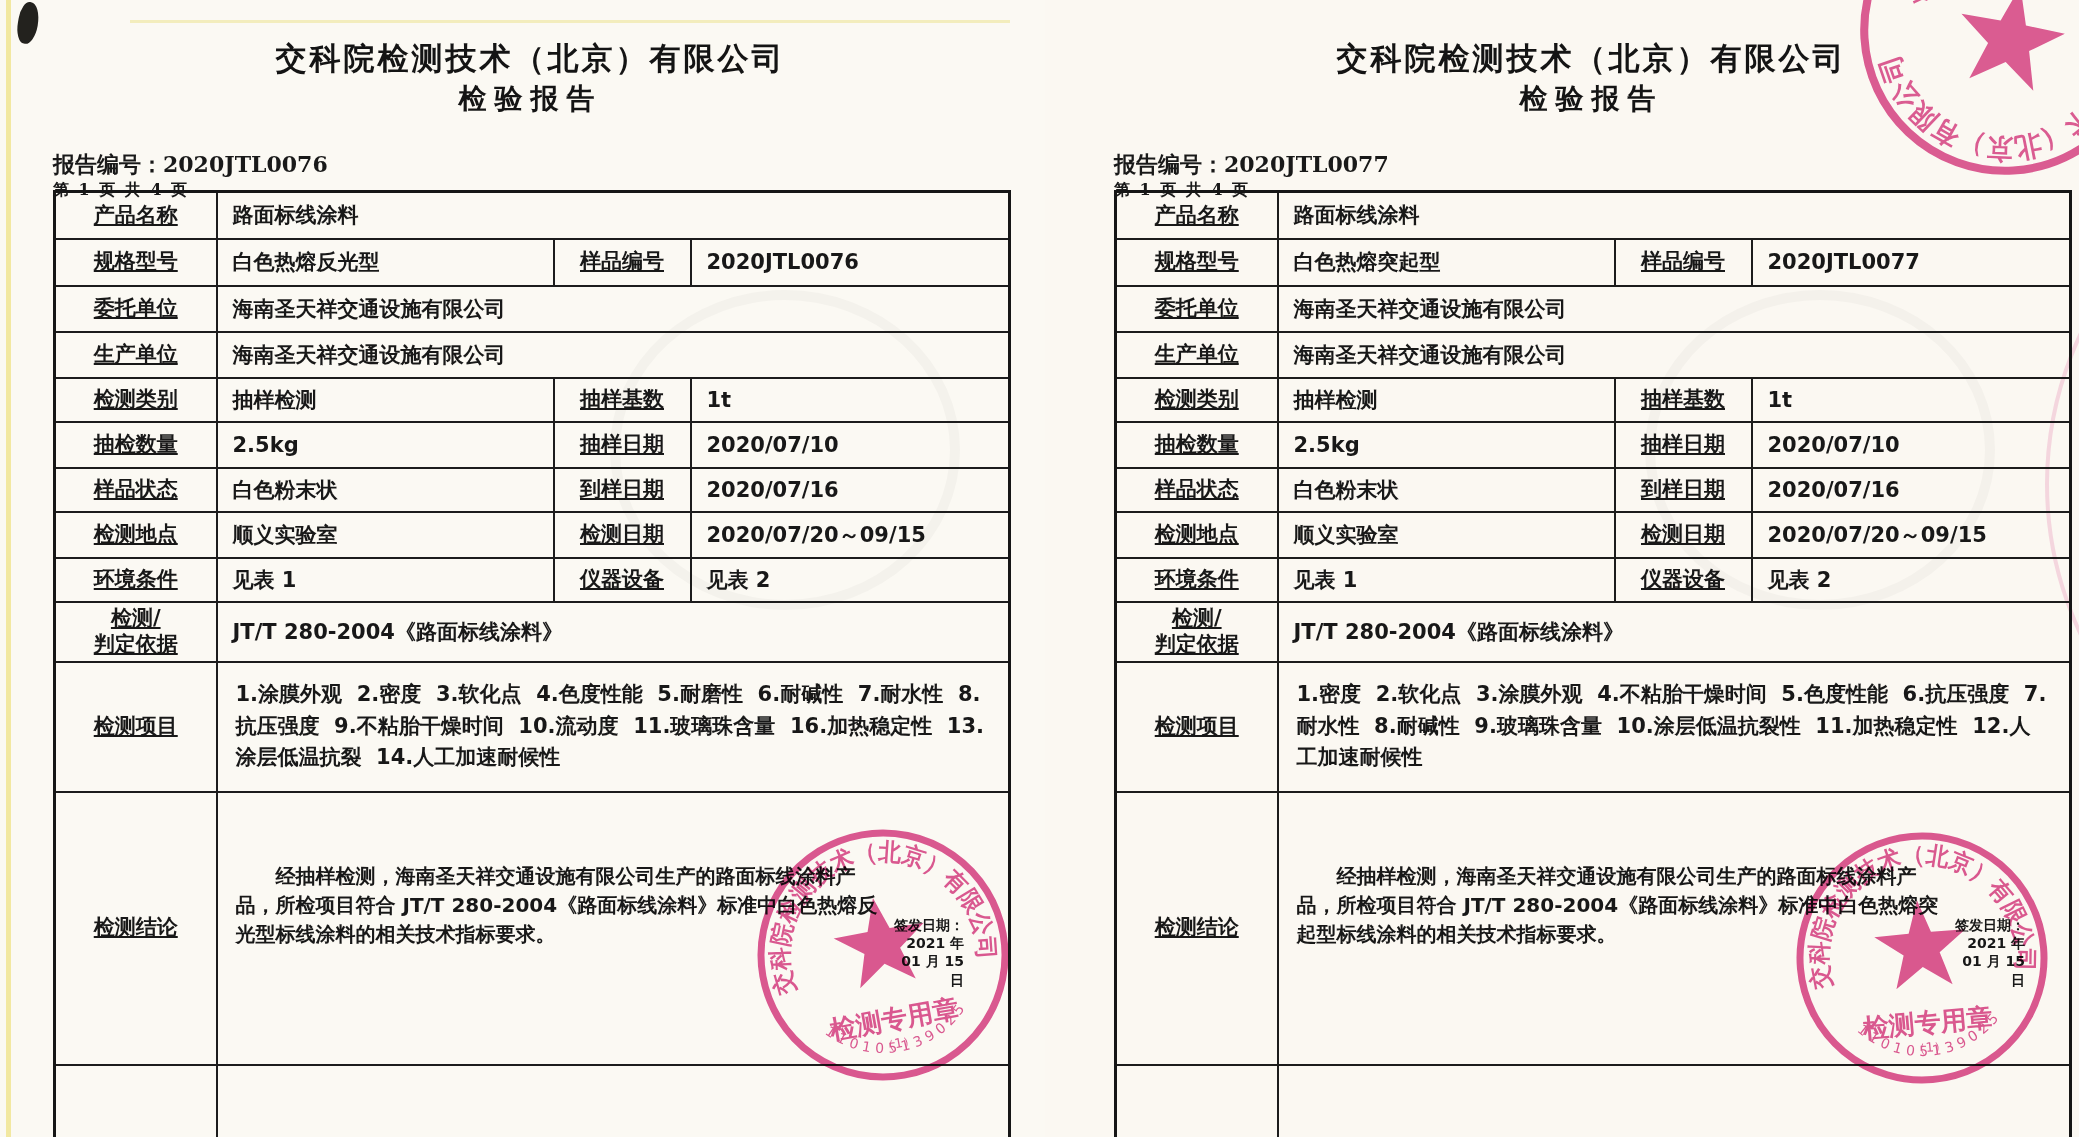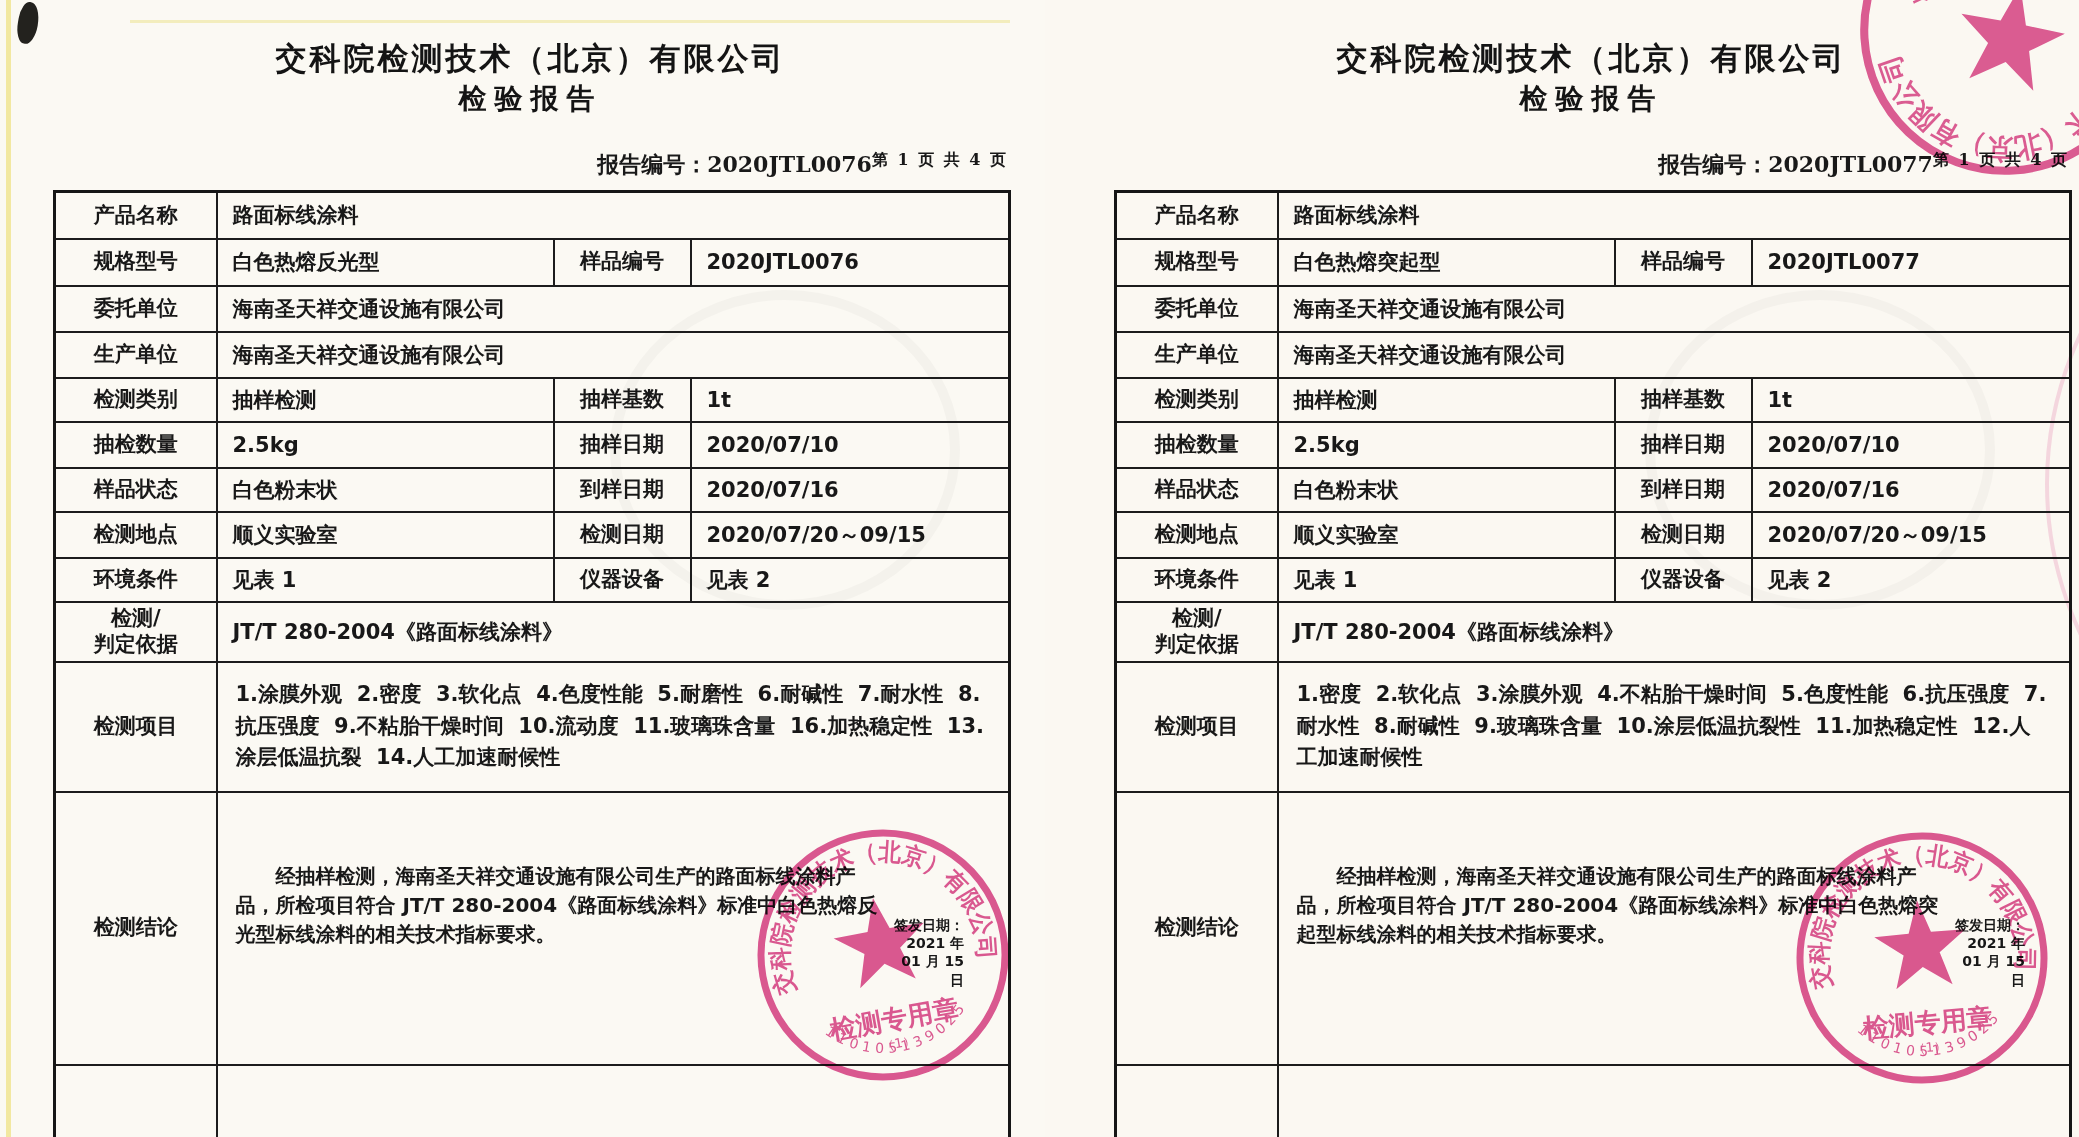--- a/index.html
+++ b/index.html
@@ -5,28 +5,28 @@
   html,body{margin:0;padding:0;}
   body{width:2079px;height:1137px;position:relative;background:#ffffff;
        font-family:"DejaVu Sans",sans-serif;color:#191919;overflow:hidden;}
   .page{position:absolute;top:0;height:1137px;background:#fbf9f3;overflow:hidden;}
   #page-left{left:0;width:1045px;}
   #page-right{left:1045px;width:1034px;background:#fbf8f2;}
   .doc-title{position:absolute;top:38px;width:955px;text-align:center;
              font-family:"DejaVu Serif",serif;font-weight:bold;font-size:31px;letter-spacing:3px;color:#141414;}
   .doc-subtitle{position:absolute;top:80px;width:955px;text-align:center;
              font-family:"DejaVu Serif",serif;font-weight:bold;font-size:28px;letter-spacing:8px;color:#141414;}
-  .meta-row{position:absolute;top:150px;width:955px;display:flex;justify-content:flex-end;
-             font-family:"DejaVu Serif",serif;font-weight:bold;font-size:22px;}
+  .meta-row{position:absolute;top:150px;width:955px;display:flex;justify-content:center;
+             font-family:"DejaVu Serif",serif;font-weight:bold;font-size:22px;flex-direction:column;}
   .meta-row .pg{font-size:16px;letter-spacing:2px;}
   table.report{position:absolute;top:190px;border-collapse:collapse;table-layout:fixed;width:955px;background:transparent;}
   table.report td{border:2px solid #1c1c1c;font-weight:bold;font-size:21px;color:#181818;
                   overflow:hidden;vertical-align:middle;}
   table.report{border:3px solid #161616;}
-  td.lab{text-align:center;padding:0 4px;line-height:1.2;}
+  td.lab{text-align:center;padding:0 4px;line-height:1.2;text-decoration:underline;}
   td.val{text-align:left;padding:0 15px;white-space:pre-wrap;}
   td.para{padding:6px 18px;line-height:1.5;white-space:pre-wrap;}
   .h47{height:47px}.h46{height:46px}.h44{height:44px}.h60{height:60px}
   .h130{height:130px}.h145{height:145px}.h95{height:95px}
   .concl-wrap{display:flex;height:133px;}
   .concl-text{font-size:20px;line-height:1.45;text-indent:2em;white-space:normal;}
   .sign-block{margin-top:auto;text-align:right;line-height:1.3;}
   .sign-date{font-size:14px;padding-right:26px;}
   .remark-cell{padding:4px 16px;line-height:1.45;}
   .stamp{position:absolute;color:#d6357f;opacity:.82;mix-blend-mode:multiply;

